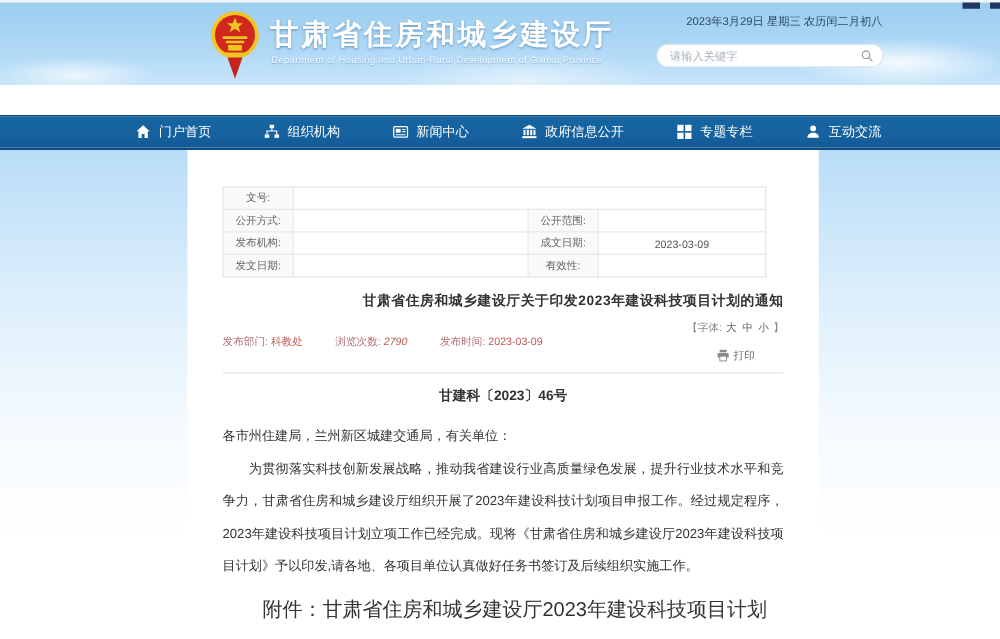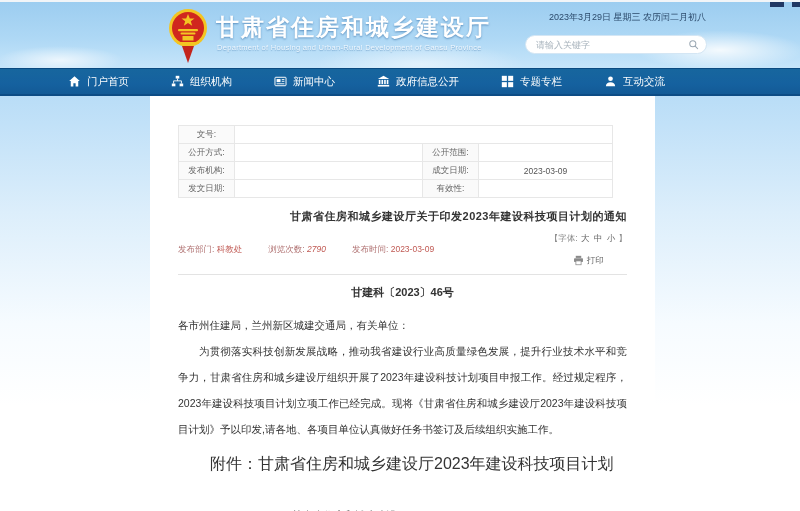--- a/index.html
+++ b/index.html
@@ -29,21 +29,21 @@
   .searchbox { position:absolute; left:525px; top:33px; width:182px; height:19px; background:#fff;
     border:1px solid #d4e6f4; border-radius:10px; display:flex; align-items:center; padding:0 7px 0 10px; }
   .searchbox input { flex:1; border:none; outline:none; font-size:9px; color:#555; background:transparent;
     font-family:"Liberation Sans",sans-serif; }
   .searchbox input::placeholder { color:#a9b4bd; }
   .search-icon { width:11px; height:11px; flex:0 0 auto; }
 
   
   .navbar { height:28px; background:linear-gradient(180deg,#17669e 0%,#15619f 60%,#135a96 100%);
     border-top:1px solid #0a4a80; border-bottom:2px solid #0d4c85;
-    display:flex; align-items:center; padding-left:68px; gap:42px; }
+    display:flex; align-items:center; padding-left:108px; gap:42px;margin-top:24px; }
   .nav-item { display:flex; align-items:center; gap:6px; color:#fff; font-size:10.5px; cursor:pointer; white-space:nowrap; }
   .nav-item svg { width:13px; height:13px; display:block; }
 
   
   .content { position:relative; height:413px;
     background:linear-gradient(180deg,#b9ddf7 0%,#dceefb 28%,#f6fbff 55%,#ffffff 75%); }
   .panel { position:absolute; left:150px; top:0; width:505px; height:413px; background:#fff; padding:29px 28px 0 28px; }
 
   table.meta-table { width:434px; border-collapse:collapse; table-layout:fixed; }
   table.meta-table td { border:1px solid #e7e7e7; height:18px; font-size:8.5px; color:#666; padding:0 6px; }

